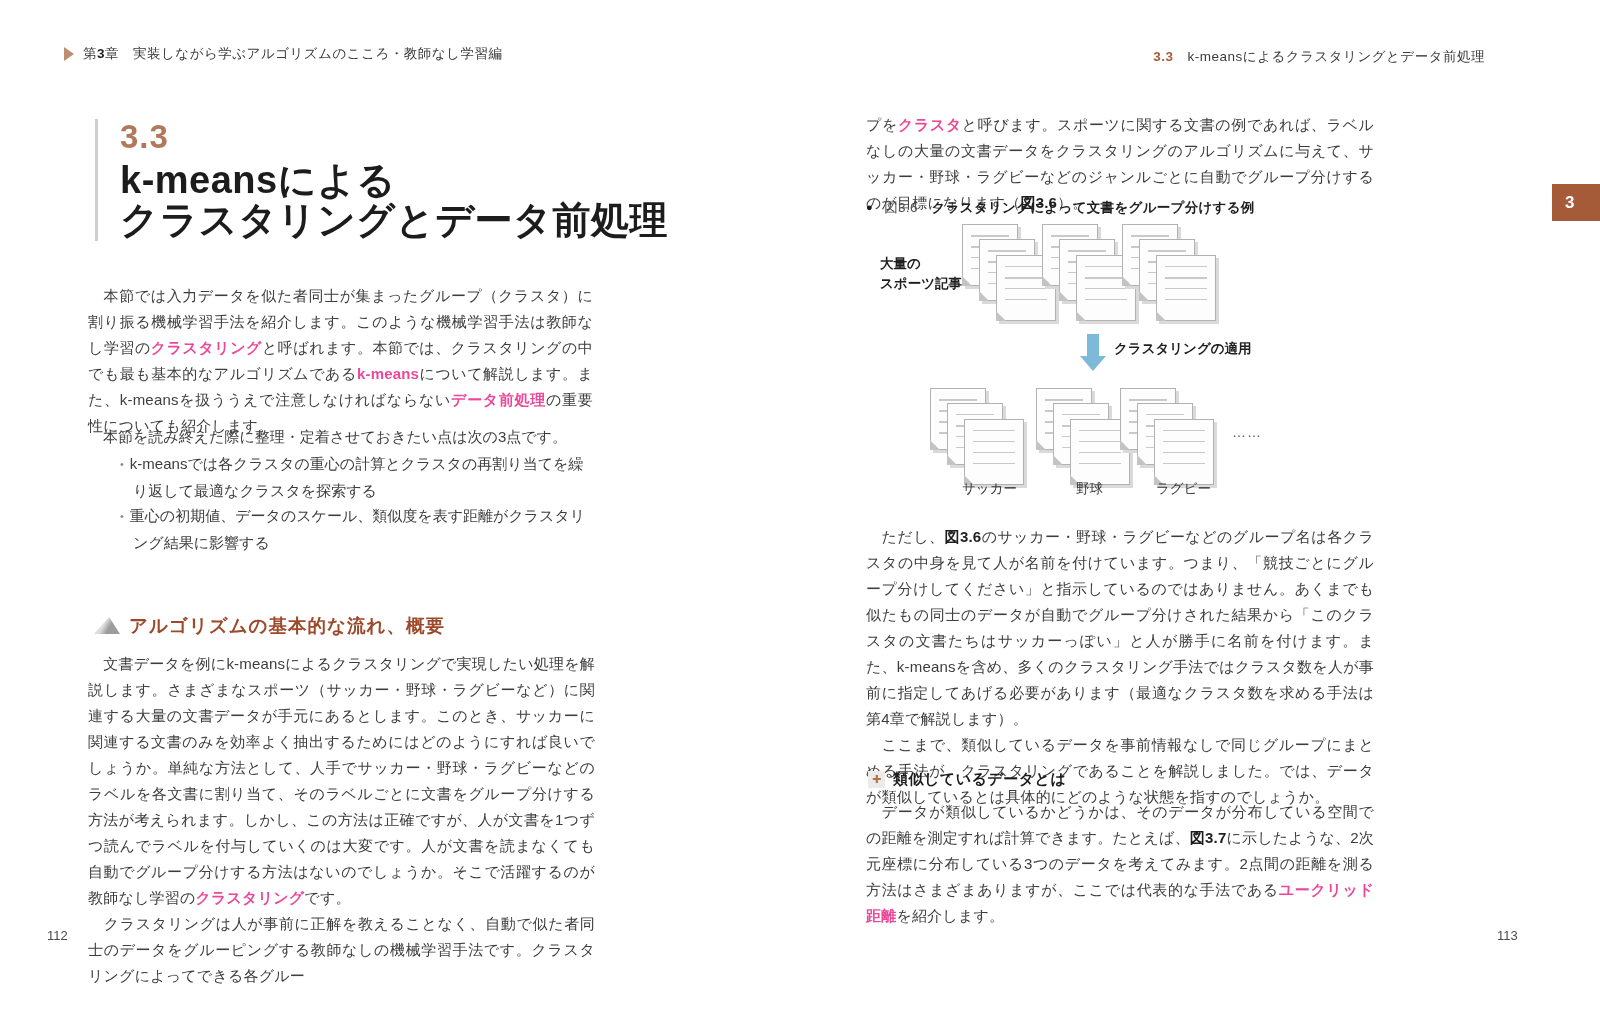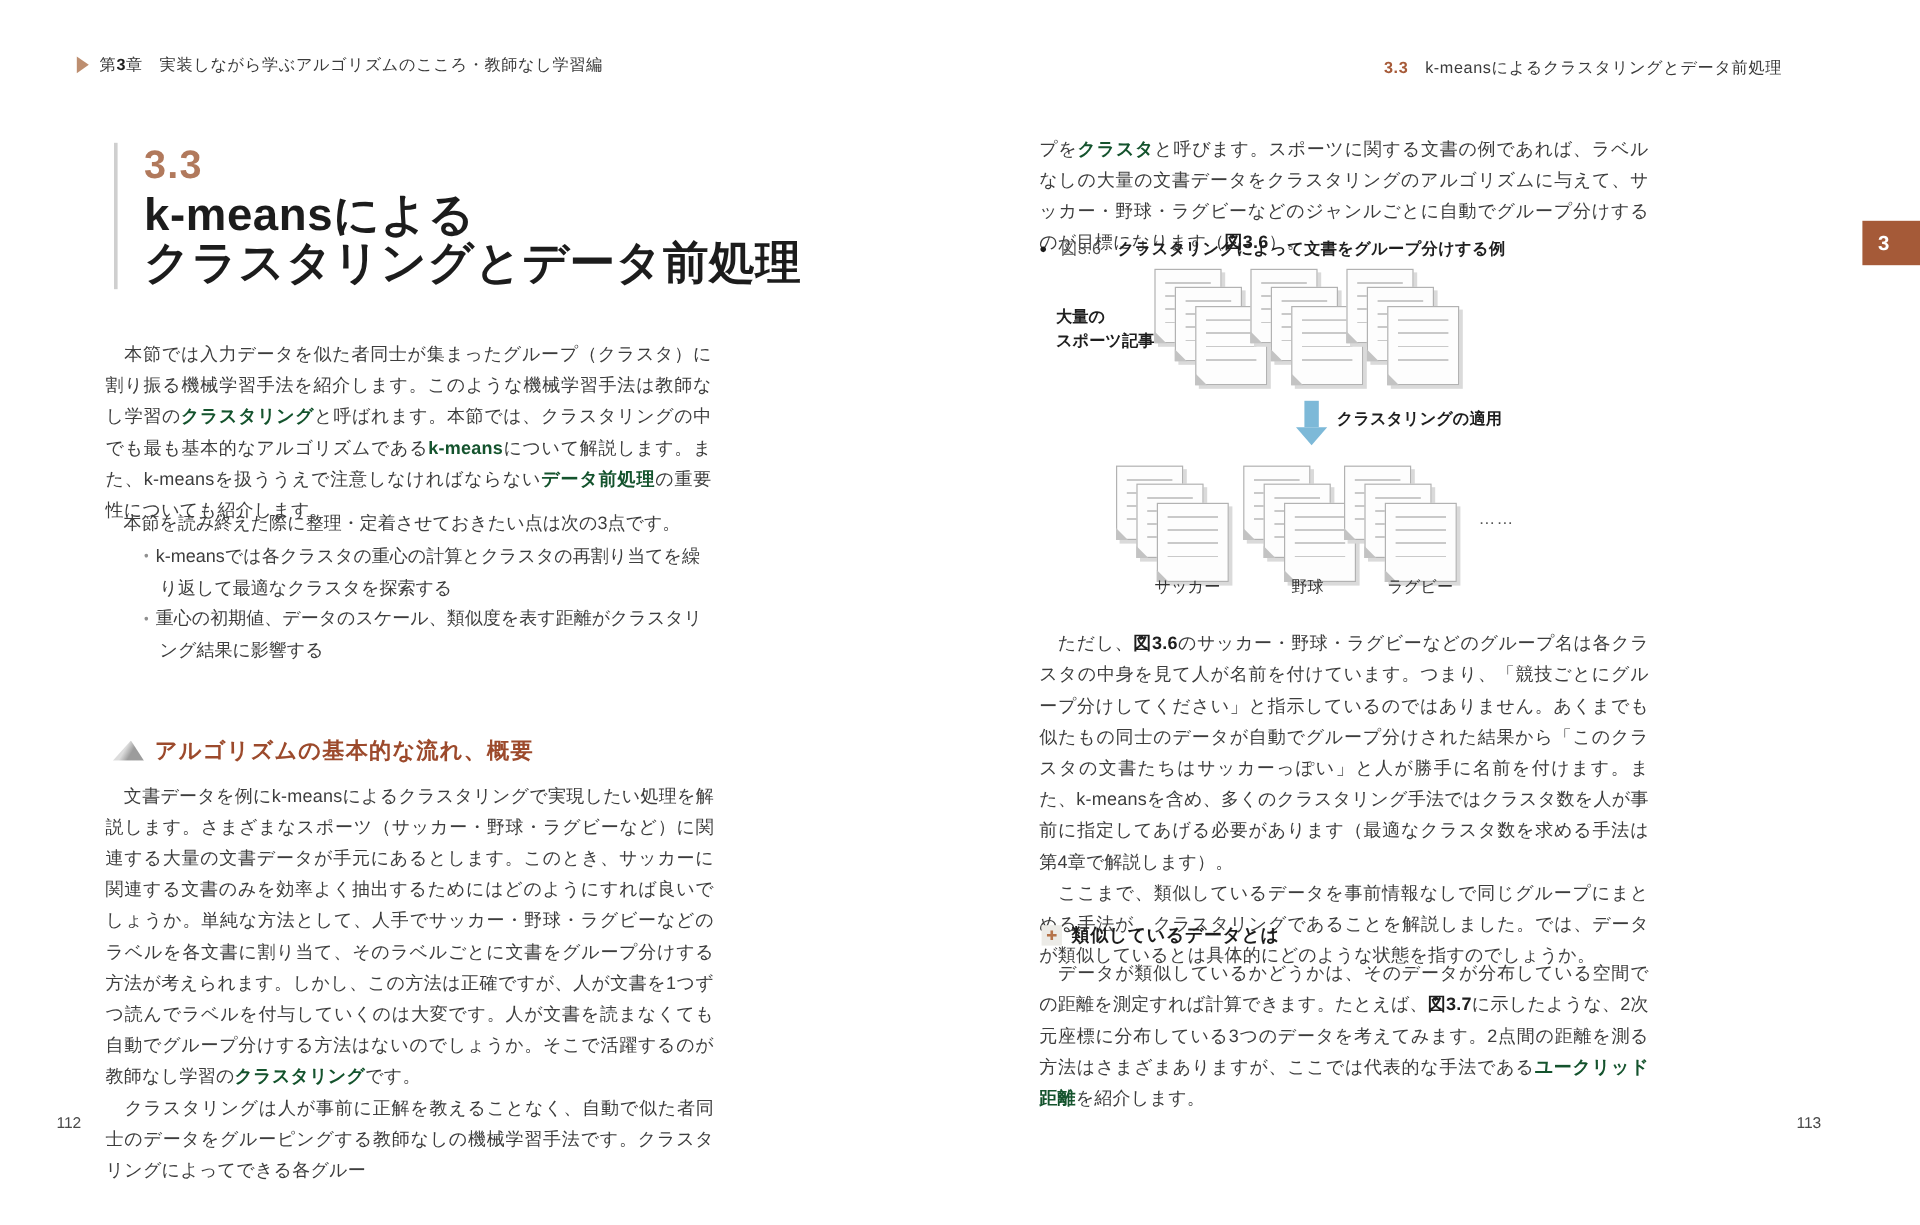--- a/index.html
+++ b/index.html
@@ -2,21 +2,21 @@
 <html><head>
 <meta charset="utf-8">
 <style>
   * { margin:0; padding:0; box-sizing:border-box; }
   html,body { width:1600px; height:1021px; background:#ffffff; overflow:hidden;
               font-family:"Liberation Sans","DejaVu Sans",sans-serif; }
   .abs { position:absolute; }
 
   
   .s-n { color:inherit; }
-  .s-r { color:#14532d; font-weight:bold; }
+  .s-r { color:#ec4899; font-weight:bold; }
   .s-b { font-weight:bold; color:#1e1e1e; }
   .s-secnum { color:#a65a38; font-weight:bold; }
   .s-dot { color:#1a1a1a; font-size:11px; vertical-align:1px; }
   .s-figno { color:#4d4d4d; }
 
   
   .hdr-left { left:64px; top:45px; display:flex; align-items:center; gap:9px;
               font-size:13.5px; color:#3a3a3a; letter-spacing:0.5px; }
   .hdr-tri { width:0; height:0; border-left:10px solid #bd8e70;
              border-top:7px solid transparent; border-bottom:7px solid transparent; }

